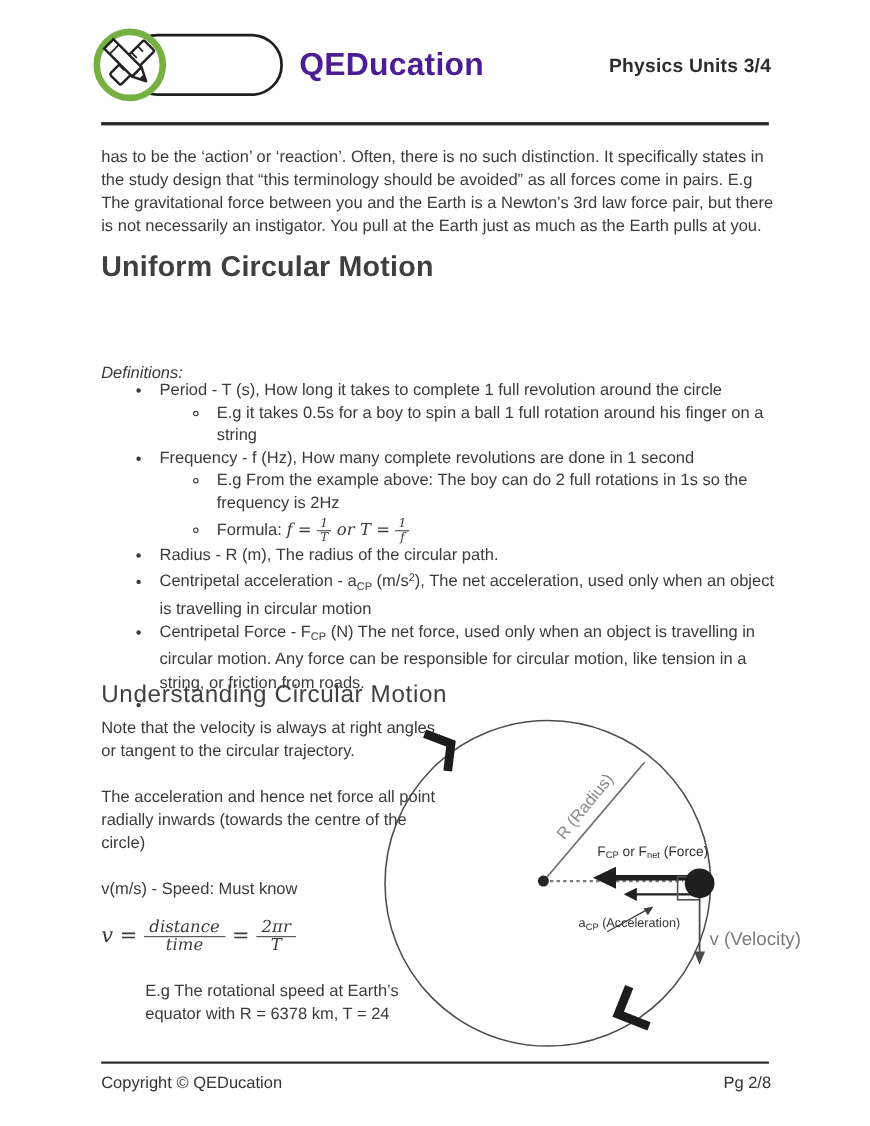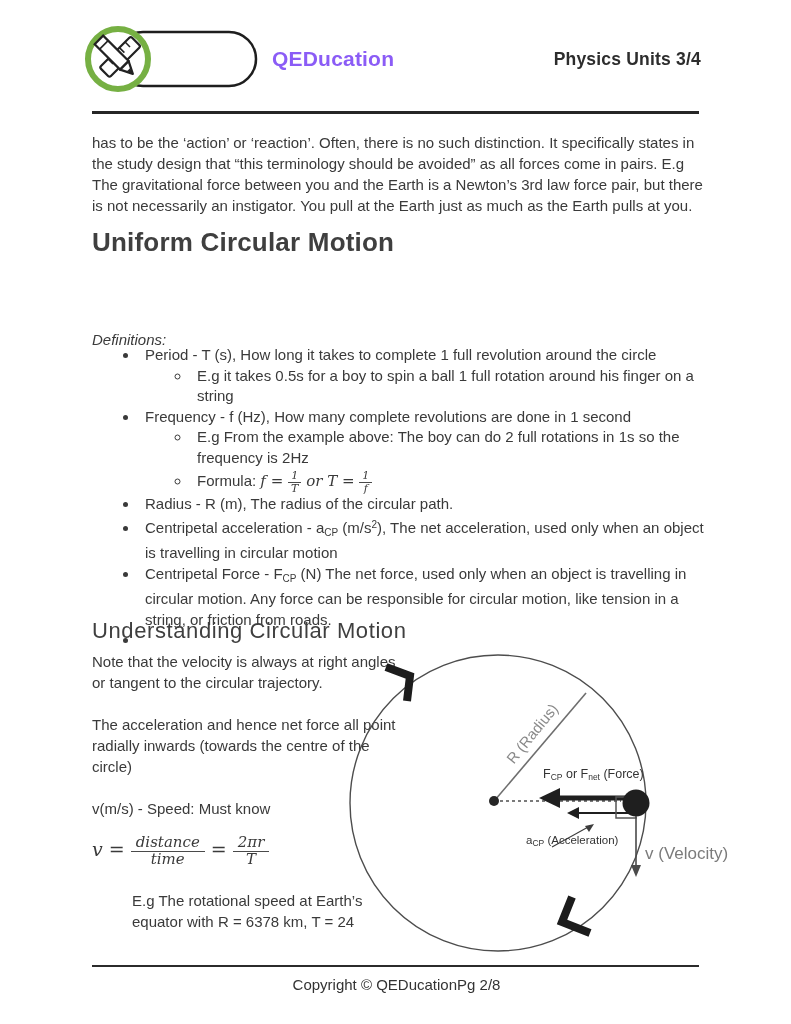--- a/index.html
+++ b/index.html
@@ -53,21 +53,21 @@
   .dlabel { position:absolute; white-space:nowrap; }
   .radius-label { left:136px; top:80px; width:112px; text-align:center;
                   transform:rotate(-51deg); color:#8a8a8a; font-size:15px; }
   .force-label { left:203px; top:122px; font-size:12.5px; color:#333; }
   .force-label sub, .accel-label sub { font-size:8.5px; vertical-align:-2px; }
   .accel-label { left:186px; top:189px; font-size:11.5px; color:#333; }
   .velocity-label { left:305px; top:199px; font-size:17px; color:#7b7b7b; }
   
   .rule-bottom { position:absolute; top:965px; left:92px; right:92px; height:2px; background:#2b2b2b; }
   .footer { position:absolute; top:976px; left:92px; right:90px;
-            display:flex; justify-content:center; font-size:15px; color:#333; }
+            display:flex; justify-content:space-between; font-size:15px; color:#333; }
 </style>
 </head>
 <body>
 
 <div class="page">
 
   <div class="header">
     <div class="logo">
       <svg width="182" height="68" viewBox="0 0 182 68">
 
@@ -85,21 +85,21 @@
           </g>
 
           <g transform="rotate(-45 36 34)">
             <rect x="30" y="7" width="12" height="36" fill="#ffffff" stroke="#222" stroke-width="2.2"></rect>
             <line x1="30" y1="14" x2="42" y2="14" stroke="#222" stroke-width="1.6"></line>
             <polygon points="30,43 42,43 36,55" fill="#ffffff" stroke="#222" stroke-width="2.2" stroke-linejoin="round"></polygon>
             <polygon points="34,49 38,49 36,55" fill="#222"></polygon>
           </g>
         </g>
       </svg>
-      <span style="font-size:21px;font-weight:700;color:#8b5cf6;margin-left:8px;letter-spacing:.2px;">QEDucation</span>
+      <span style="font-size:29px;font-weight:700;color:#4c1d95;margin-left:8px;letter-spacing:.2px;">QEDucation</span>
     </div>
     <div class="doc-title">Physics Units 3/4</div>
   </div>
 
   <div class="rule-top"></div>
 
   <div class="intro txt">
     <span>has to be the ‘action’ or ‘reaction’. Often, there is no such distinction. It specifically states in the study design that “this terminology should be avoided” as all forces come in pairs.</span>
     <span>E.g The gravitational force between you and the Earth is a Newton’s 3rd law force pair, but there is not necessarily an instigator. You pull at the Earth just as much as the Earth pulls at you.</span>
   </div>

